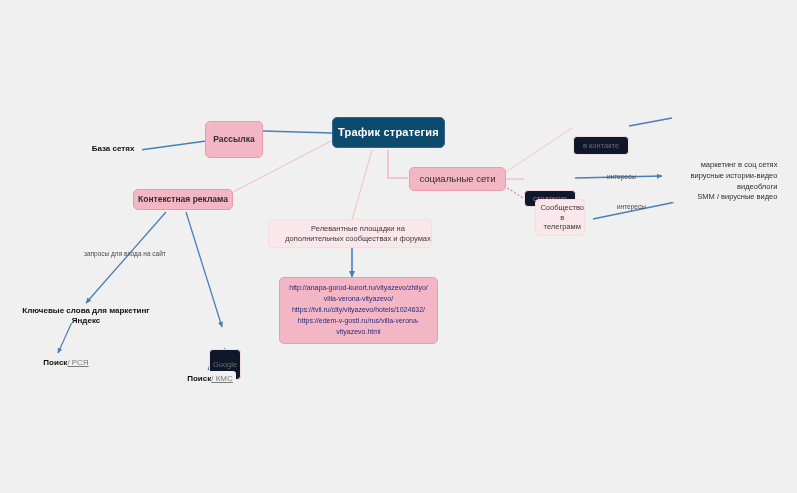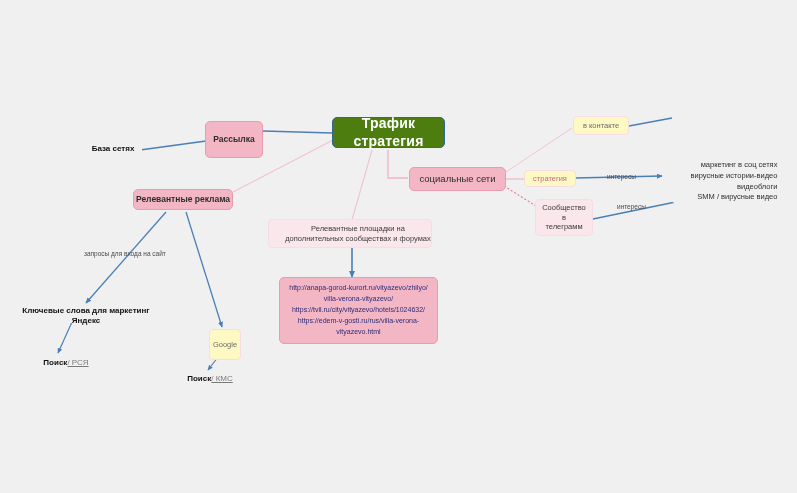--- a/index.html
+++ b/index.html
@@ -29,26 +29,26 @@
     box-sizing: border-box;
     display: flex;
     align-items: center;
     justify-content: center;
     text-align: center;
     line-height: 1.25;
     white-space: pre-line;
   }
   
   .n-root {
-    background: #4d7c0f;
+    background: #0c4a6e;
     border: 1px solid #35658f;
     border-radius: 5px;
     color: #ffffff;
     font-weight: bold;
-    font-size: 14px;
+    font-size: 11px;
     letter-spacing: 0.2px;
   }
   
   .n-pink {
     background: #f3b6c4;
     border: 1px solid #e79dae;
     border-radius: 5px;
     color: #2d2d2d;
     font-weight: bold;
     font-size: 8.5px;
@@ -56,25 +56,26 @@
   .n-pink-lg {
     background: #f3b6c4;
     border: 1px solid #e79dae;
     border-radius: 5px;
     color: #2d2d2d;
     font-weight: normal;
     font-size: 9.5px;
   }
   
   .n-soft {
-    background: #fef9c3;
+    background: #0f172a;
     border: 1px solid #f6dde3;
     border-radius: 4px;
     color: #6c6c6c;
     font-size: 7.5px;
+    margin-top: 20px;
   }
   .n-soft-d {
     background: #fae7ec;
     border: 1px solid #f6dde3;
     border-radius: 4px;
     color: #3a3a3a;
     font-size: 7.5px;
   }
   
   .n-url {
@@ -161,21 +162,21 @@
 
   <div class="node n-pink" style="left:205px; top:121px; width:58px; height:37px;">
     <span>Рассылка</span>
   </div>
 
   <div class="node n-plain" style="left:84px; top:142px; width:58px; height:14px;">
     <span>База сетях</span>
   </div>
 
   <div class="node n-pink" style="left:133px; top:189px; width:100px; height:21px;">
-    <span>Релевантные реклама</span>
+    <span>Контекстная реклама</span>
   </div>
 
   <div class="edge-label" style="left:84px; top:250px;">запросы для входа  на сайт</div>
 
   <div class="node n-plain" style="left:12px; top:308px; width:148px; height:15px;">
     <span>Ключевые слова для маркетинг Яндекс</span>
   </div>
 
   <div class="node n-plain" style="left:40px; top:355px; width:52px; height:15px;">
     <span>Поиск</span><span class="light-tail">/ РСЯ</span>
@@ -207,21 +208,21 @@
   </div>
 
   <div class="node n-soft" style="left:573px; top:116px; width:56px; height:19px;">
     <span>в контакте</span>
   </div>
 
   <div class="node n-soft" style="left:524px; top:170px; width:52px; height:17px;">
     <span style="color:#c66a86;">стратегия</span>
   </div>
 
-  <div class="node n-soft-d" style="left:535px; top:199px; width:58px; height:37px;">
+  <div class="node n-soft-d" style="left:535px; top:199px; width:50px; height:37px;justify-content:flex-end;">
     <span>Сообщество
 в
 телеграмм</span>
   </div>
 
   <div class="edge-label" style="left:607px; top:173px;">интересы</div>
 
   <div class="edge-label" style="left:617px; top:203px;">интересы</div>
 
 

